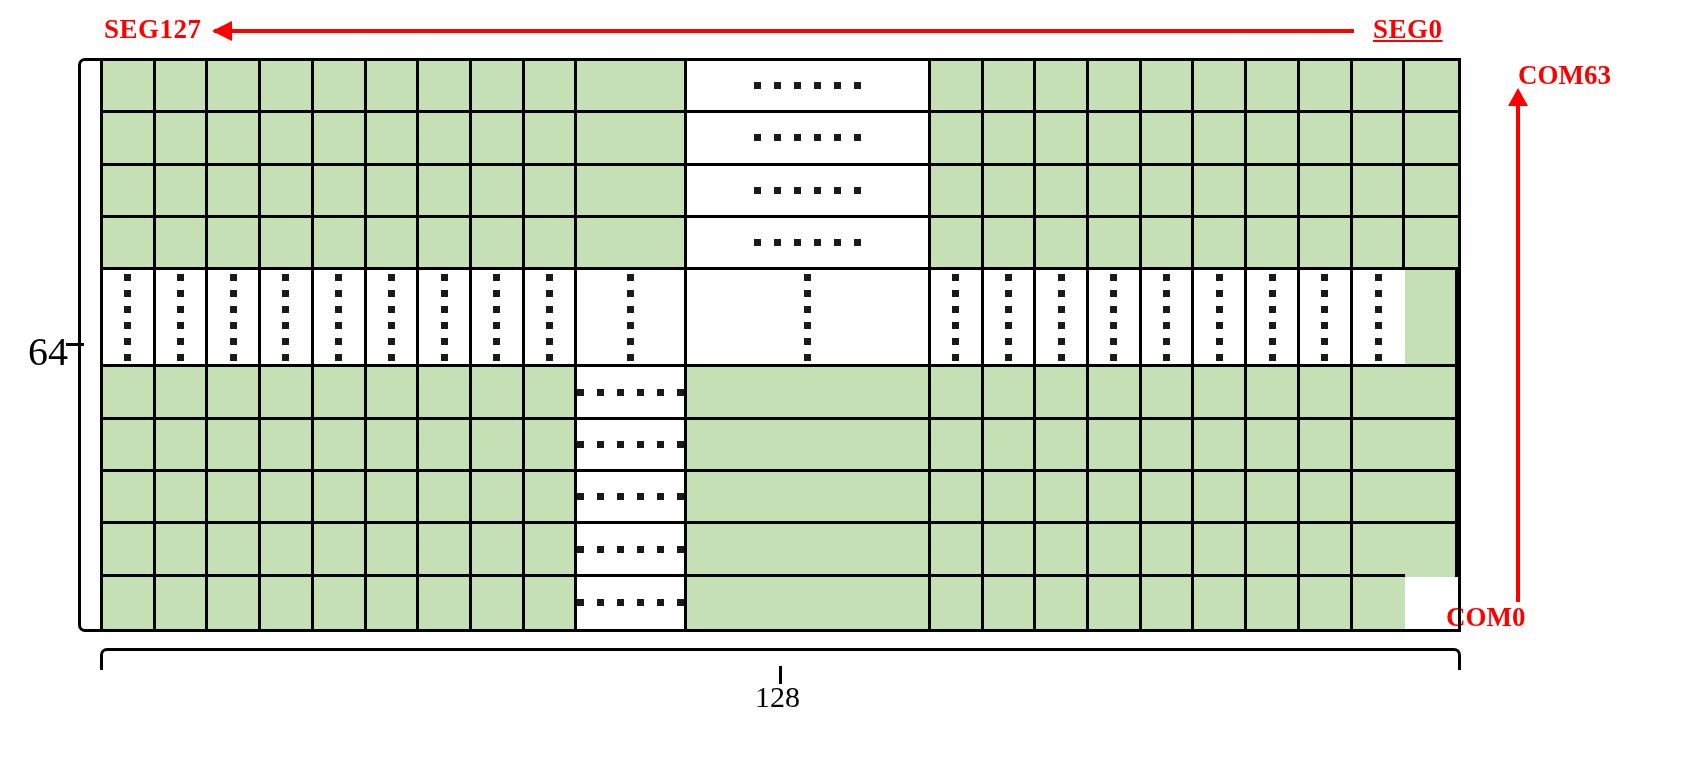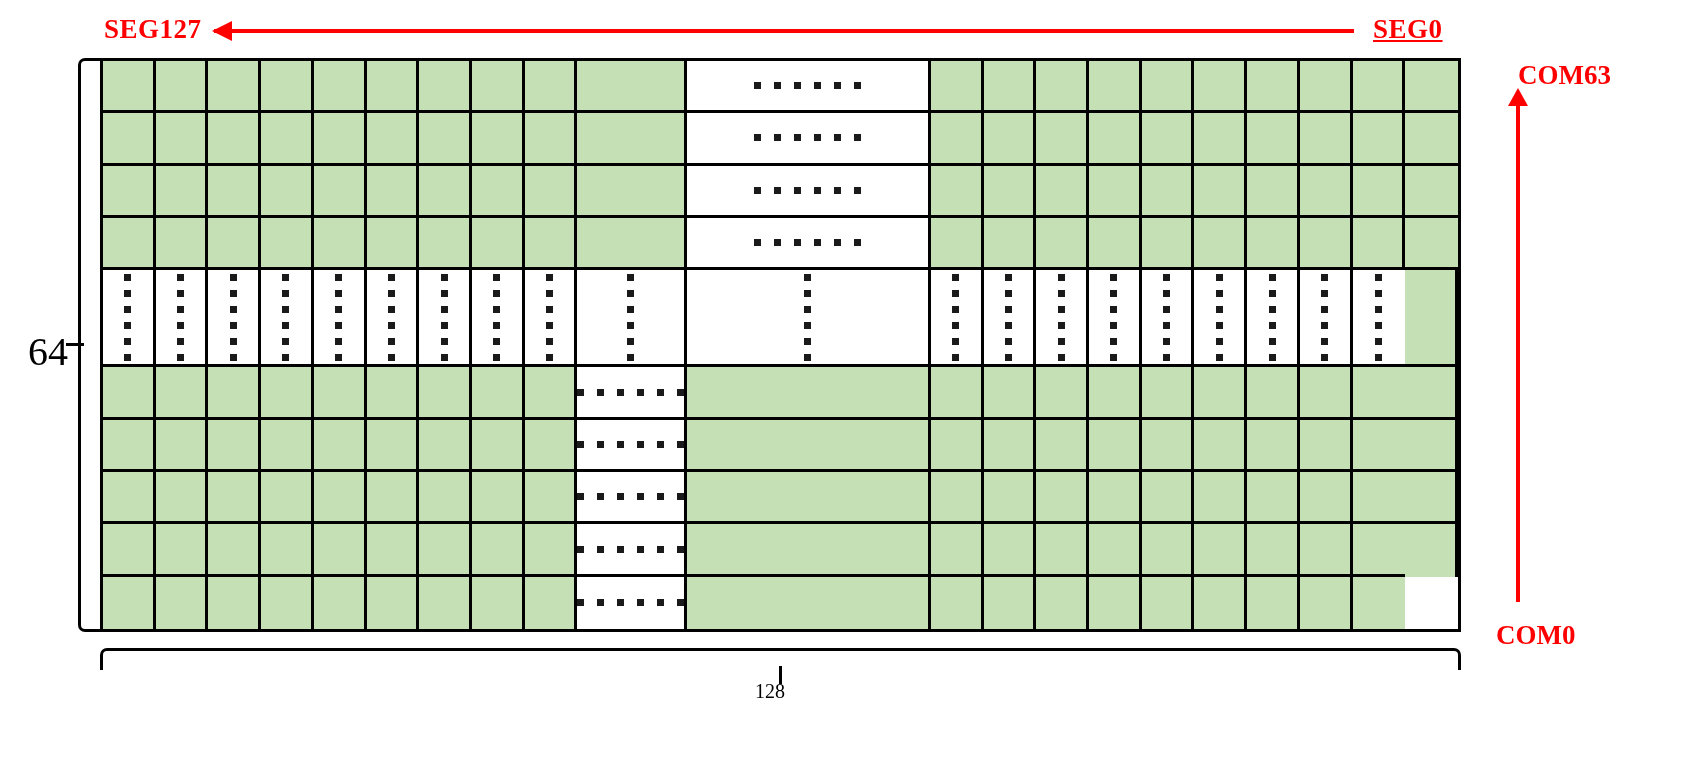--- a/index.html
+++ b/index.html
@@ -54,21 +54,21 @@
   
   .com-label {
     position: absolute;
     color: #ff0000;
     font-family: "Liberation Serif", serif;
     font-weight: bold;
     font-size: 27px;
     white-space: nowrap;
   }
   #com63-label { left: 1478px; top: 60px; margin-left: 40px; }
-  #com0-label  { left: 1496px; top: 602px; margin-top: 18px; }
+  #com0-label  { left: 1446px; top: 602px; }
 
   #com-arrow {
     position: absolute;
     left: 1516px;
     top: 102px;
     width: 4px;
     height: 500px;
     background: #ff0000;
   }
   #com-arrow-head {
@@ -130,21 +130,21 @@
     top: 666px;
     width: 3px;
     height: 18px;
     background: #000;
   }
   #cols-count {
     position: absolute;
     left: 755px;
     top: 680px;
     font-family: "Liberation Serif", serif;
-    font-size: 20px;
+    font-size: 30px;
     color: #000;
   }
 
   
   #grid {
     position: absolute;
     left: 100px;
     top: 58px;
     width: 1361px;
     height: 574px;

